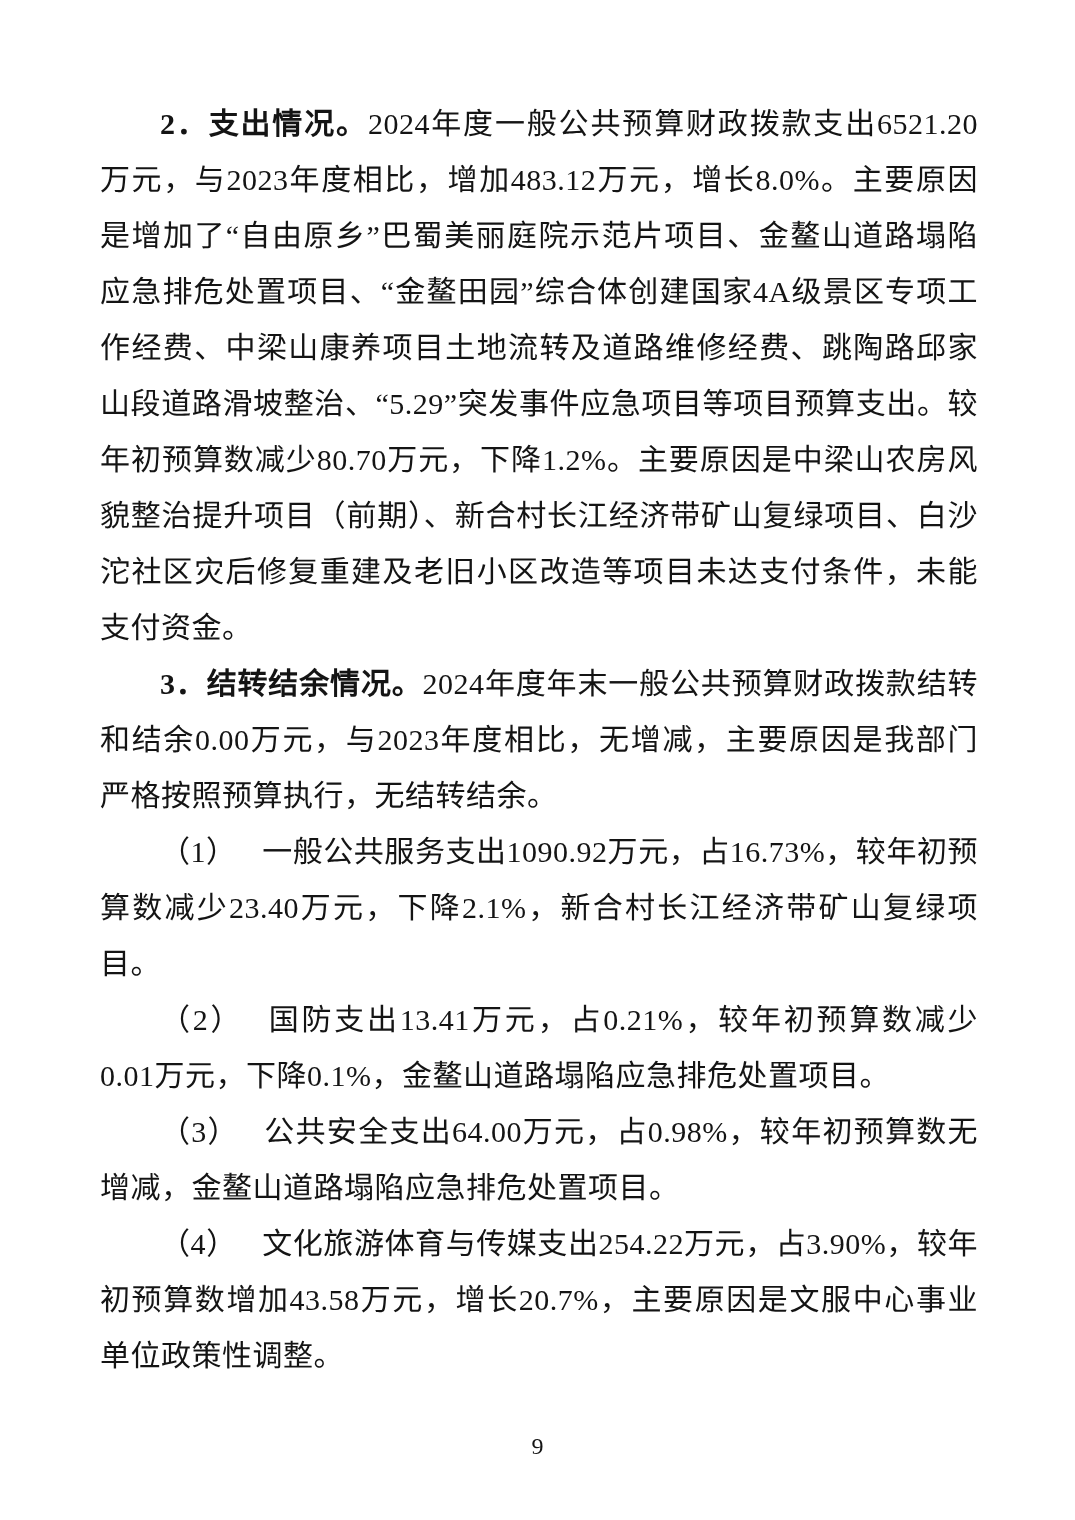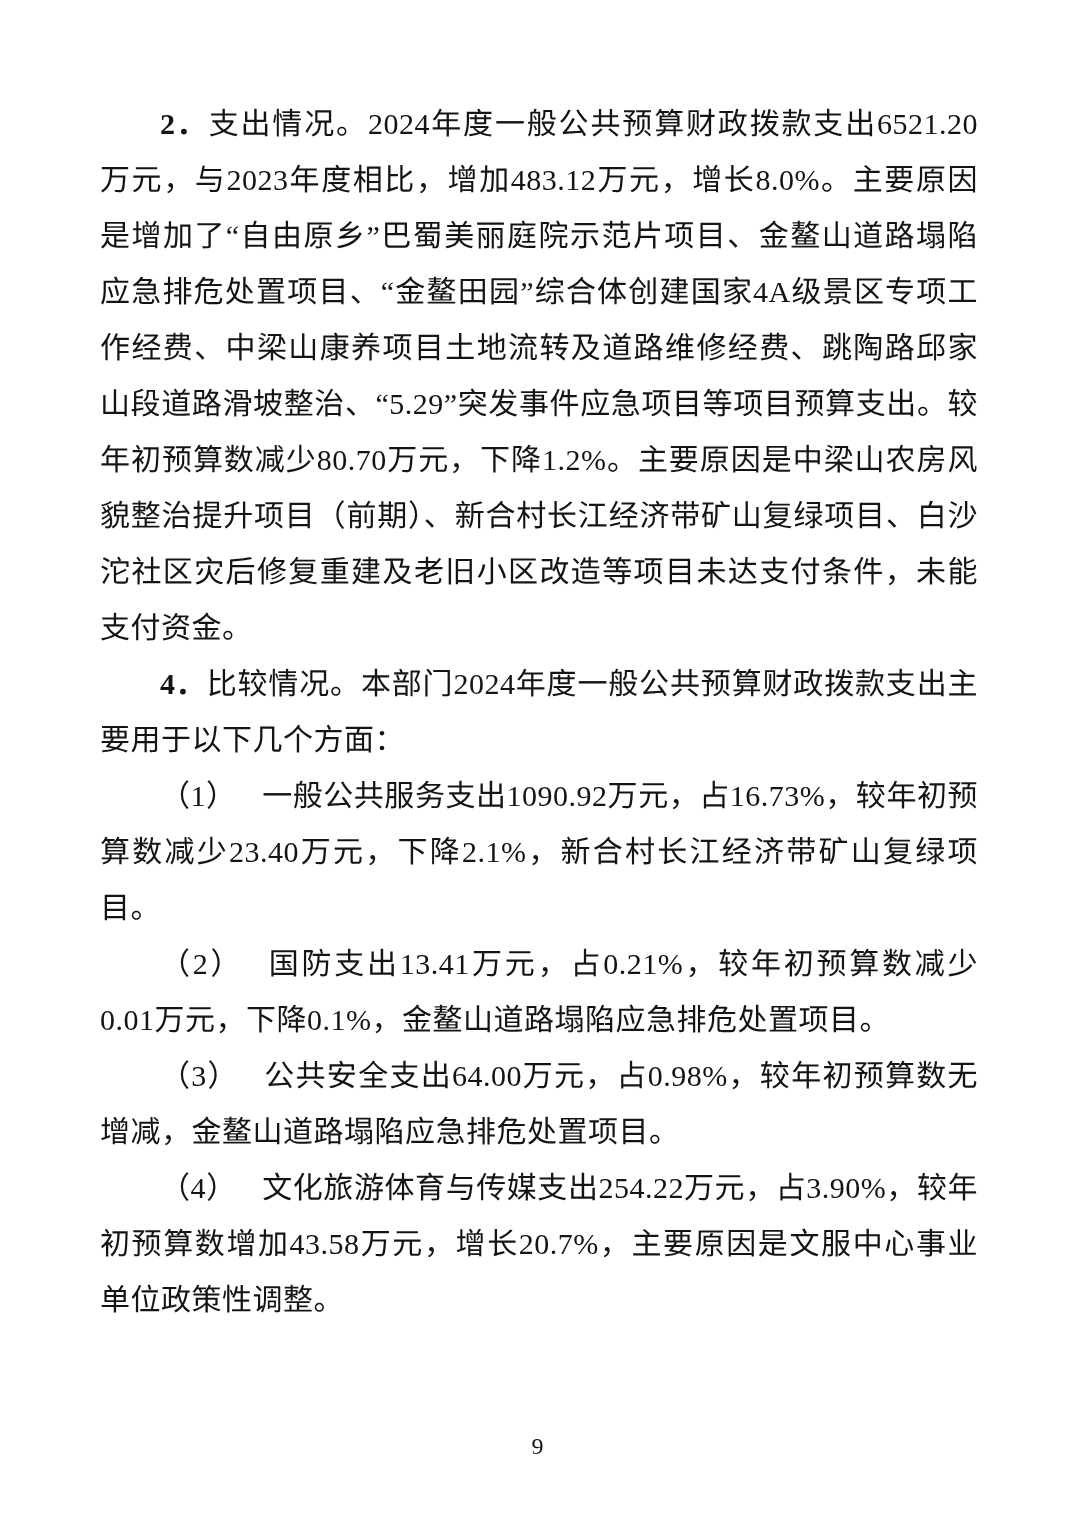--- a/index.html
+++ b/index.html
@@ -28,21 +28,21 @@
   }
   p.para {
     margin: 0;
     padding: 0;
     text-indent: 2em;
   }
   .num {
     font-weight: bold;
   }
   .head {
-    font-weight: normal;
+    font-weight: bold;
     margin-top: 36px;
   }
   .subnum {
     margin-right: 0.85em;
   }
   .pageno {
     position: absolute;
     top: 1430px;
     left: 0;
     width: 100%;
@@ -55,24 +55,24 @@
 </head>
 <body>
 
 <div class="page">
   <div class="content">
 
     <p class="para">
       <b class="num">2．</b><b class="head">支出情况。</b><span>2024年度一般公共预算财政拨款支出6521.20万元，与2023年度相比，增加483.12万元，增长8.0%。主要原因是增加了“自由原乡”巴蜀美丽庭院示范片项目、金鳌山道路塌陷应急排危处置项目、“金鳌田园”综合体创建国家4A级景区专项工作经费、中梁山康养项目土地流转及道路维修经费、跳陶路邱家山段道路滑坡整治、“5.29”突发事件应急项目等项目预算支出。较年初预算数减少80.70万元，下降1.2%。主要原因是中梁山农房风貌整治提升项目（前期）、新合村长江经济带矿山复绿项目、白沙沱社区灾后修复重建及老旧小区改造等项目未达支付条件，未能支付资金。</span>
     </p>
 
+    <p class="para">
+      <b class="num">3．</b><b class="head">结转结余情况。</b><span>2024年度年末一般公共预算财政拨款结转和结余0.00万元，与2023年度相比，无增减，主要原因是我部门严格按照预算执行，无结转结余。</span>
+    </p>
 
-    <p class="para">
-      <b class="num">4．</b><b class="head">比较情况。</b><span>本部门2024年度一般公共预算财政拨款支出主要用于以下几个方面：</span>
-    </p>
 
     <p class="para">
       <span class="subnum">（1）</span><span>一般公共服务支出1090.92万元，占16.73%，较年初预算数减少23.40万元，下降2.1%，新合村长江经济带矿山复绿项目。</span>
     </p>
 
     <p class="para">
       <span class="subnum">（2）</span><span>国防支出13.41万元，占0.21%，较年初预算数减少0.01万元，下降0.1%，金鳌山道路塌陷应急排危处置项目。</span>
     </p>
 
     <p class="para">

